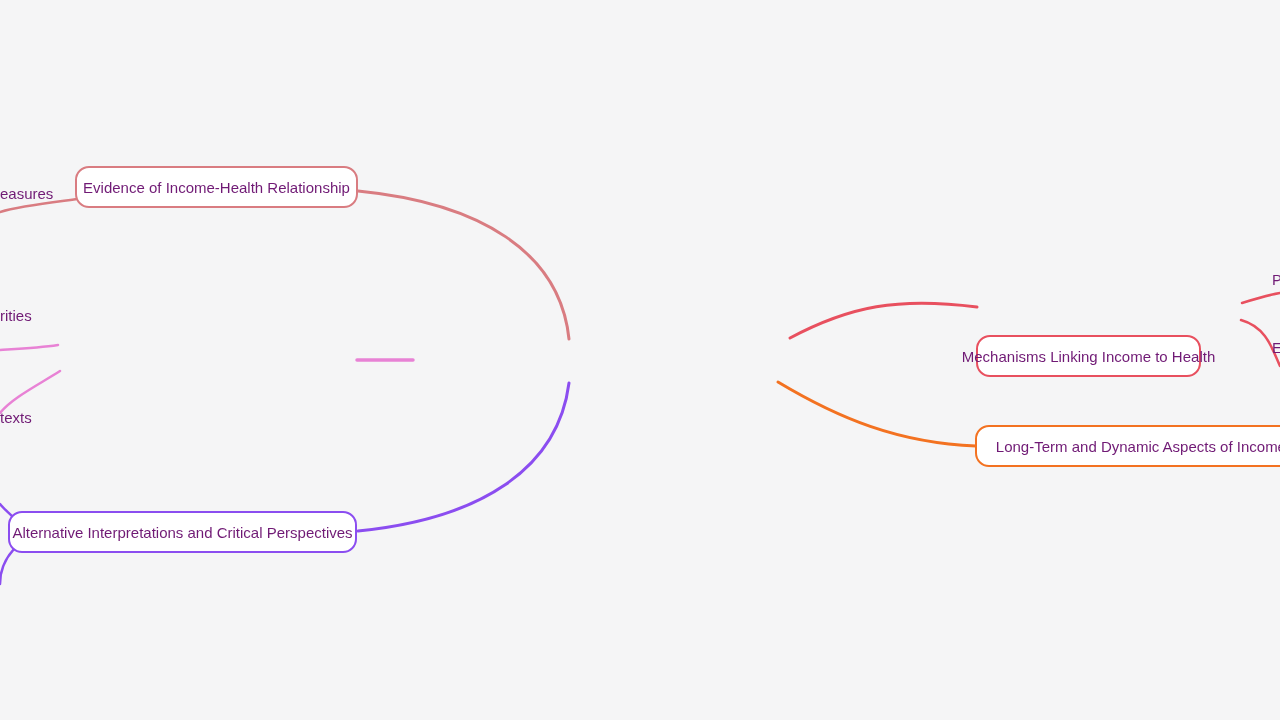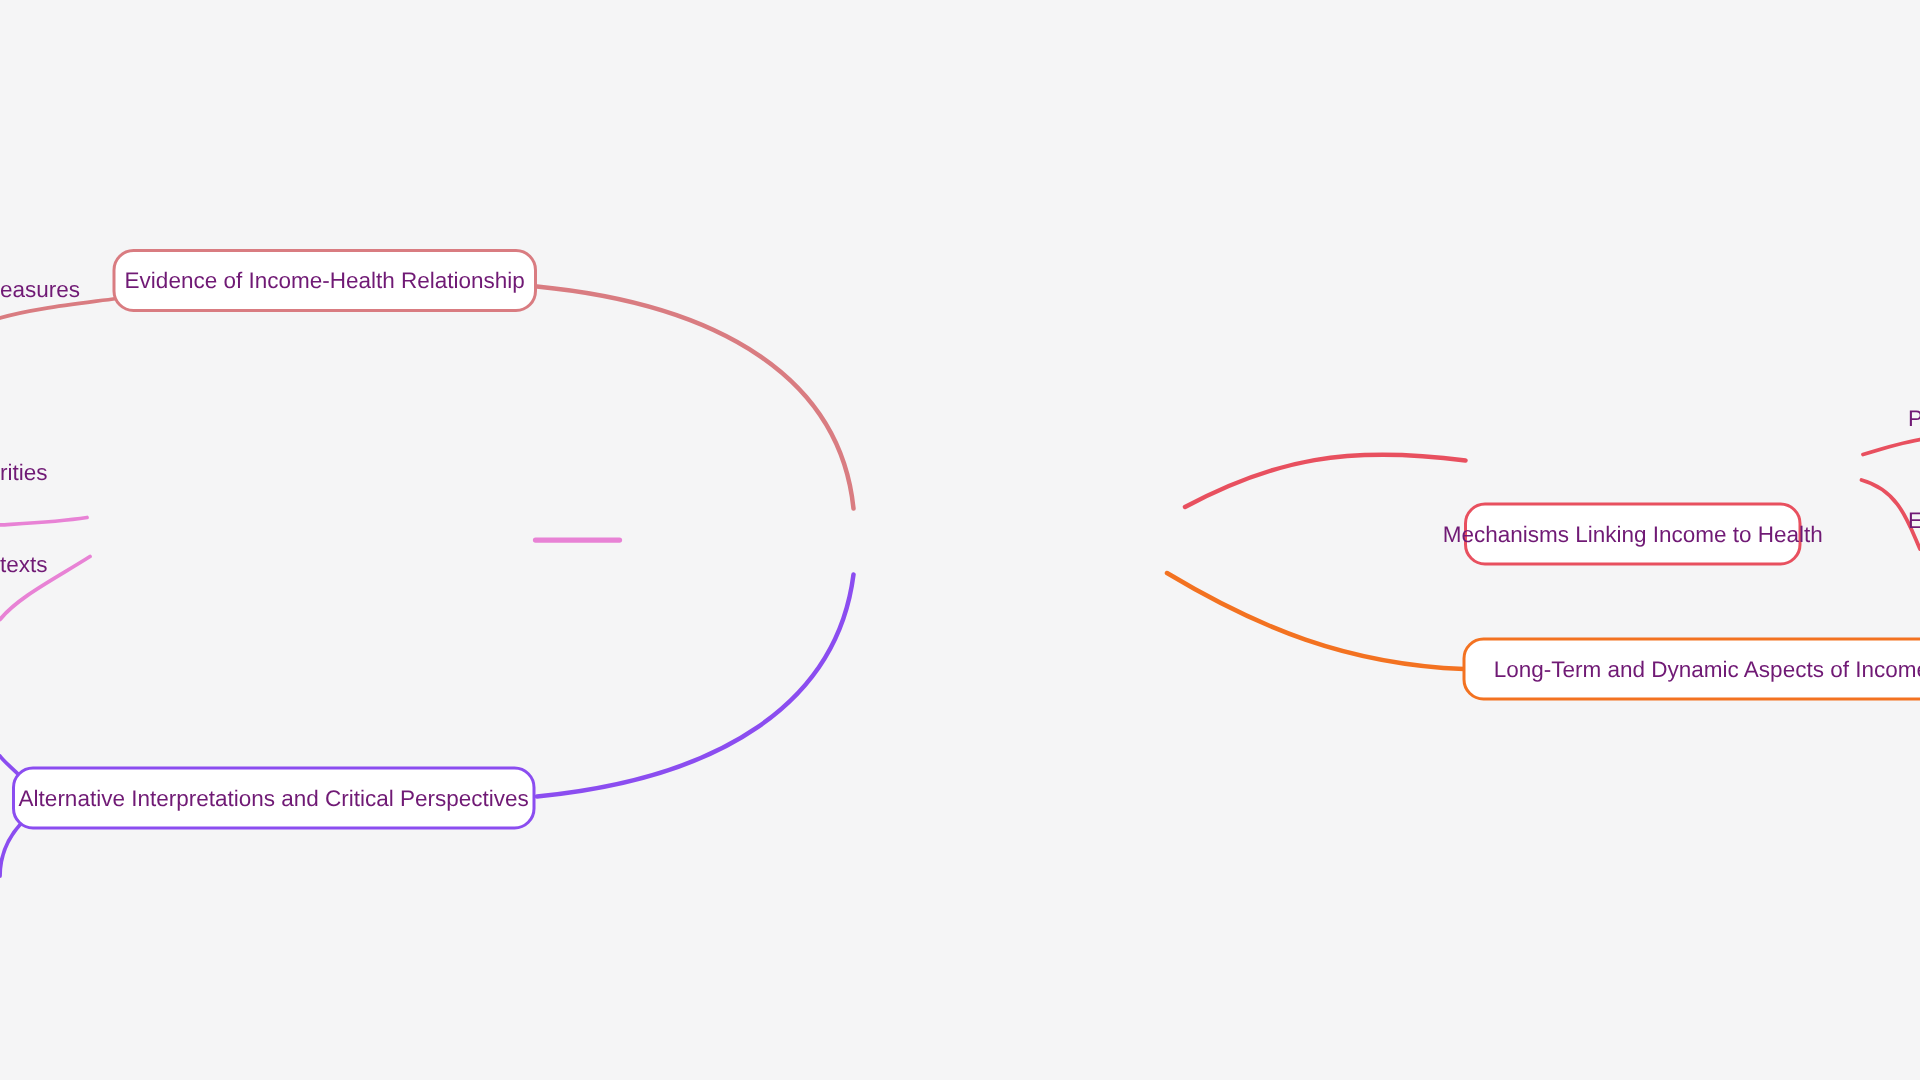--- a/index.html
+++ b/index.html
@@ -60,21 +60,21 @@
   .fragment {
     position: absolute;
     z-index: 2;
     color: #701a75;
     font-size: 15px;
     line-height: 18px;
     white-space: nowrap;
   }
   .frag-left-top       { left: 0px;    top: 185px; }
   .frag-left-mid-upper { left: 0px;    top: 307px; }
-  .frag-left-mid-lower { left: 0px;    top: 368px; }
+  .frag-left-mid-lower { left: 0px;    top: 409px; }
   .frag-right-upper    { left: 1272px; top: 271px; }
   .frag-right-lower    { left: 1272px; top: 339px; }
 </style>
 </head>
 <body>
 
 <div class="stage">
 
   <svg class="connectors" viewBox="0 0 1280 720">
 

